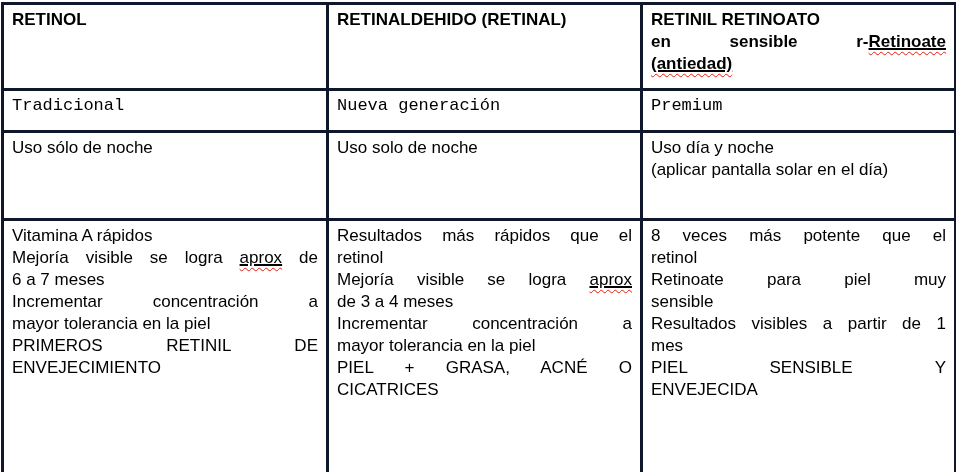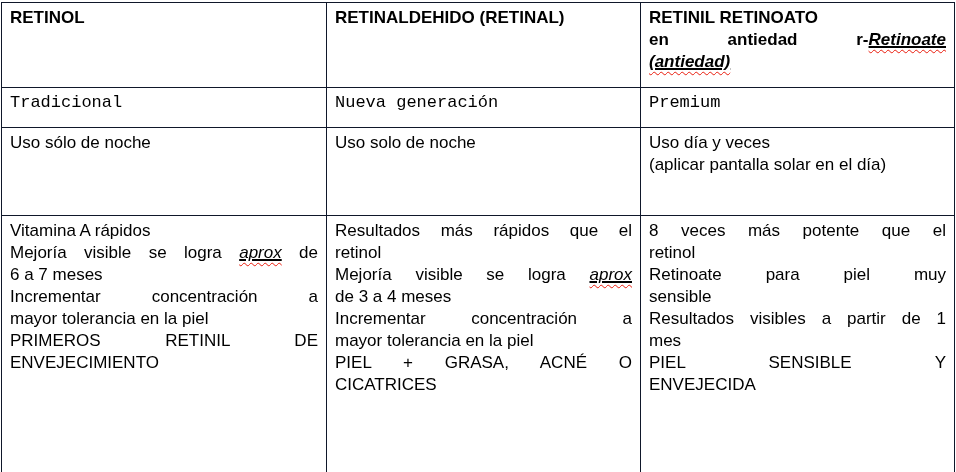--- a/index.html
+++ b/index.html
@@ -18,21 +18,21 @@
   }
   .doc-wrap {
     padding: 2px 0 0 1px;
   }
   table.cmp {
     border-collapse: collapse;
     table-layout: fixed;
     width: 953px;
   }
   table.cmp td {
-    border: 1px solid #0f172a;
+    border: 3px solid #0f172a;
     vertical-align: top;
     padding: 4px 8px 13px 8px;
     overflow: hidden;
   }
   tr.r-header  { height: 85px; }
   tr.r-category{ height: 27px; font-family: Liberation Mono, monospace; }
   tr.r-usage   { height: 88px; margin-top: 44px; }
   tr.r-details { height: 260px; }
 
   .hdr { font-weight: bold; }
@@ -43,21 +43,20 @@
   
   .u-solid {
     text-decoration: underline;
     text-decoration-thickness: 1.5px;
     text-decoration-color: #000000;
   }
   .u-wavy {
     text-decoration: underline wavy #ea1c0d;
     text-decoration-thickness: 1px;
     text-underline-offset: 4px;
-    font-style: italic;
   }
 </style>
 </head>
 <body>
 
 <div class="doc-wrap">
   <table class="cmp">
     <colgroup>
       <col style="width:325px">
       <col style="width:314px">
@@ -67,21 +66,21 @@
     <tbody>
         <tr class="r-header">
       <td class="hdr">
         <div class="line">RETINOL</div>
       </td>
       <td class="hdr">
         <div class="line">RETINALDEHIDO (RETINAL)</div>
       </td>
       <td class="hdr">
         <div class="line">RETINIL RETINOATO</div>
-        <div class="jline"><span>en antiedad </span><span>r-</span><span class="u-solid"><span class="u-wavy">Retinoate</span></span></div>
+        <div class="jline"><span>en sensible </span><span>r-</span><span class="u-solid"><span class="u-wavy">Retinoate</span></span></div>
         <div class="line"><span class="u-solid"><span class="u-wavy">(antiedad)</span></span></div>
       </td>
     </tr>
 
     <tr class="r-category">
       <td>
         <div class="line">Tradicional</div>
       </td>
       <td>
         <div class="line">Nueva generación</div>
@@ -92,21 +91,21 @@
     </tr>
 
     <tr class="r-usage">
       <td>
         <div class="line">Uso sólo de noche</div>
       </td>
       <td>
         <div class="line">Uso solo de noche</div>
       </td>
       <td>
-        <div class="line">Uso día y veces</div>
+        <div class="line">Uso día y noche</div>
         <div class="line">(aplicar pantalla solar en el día)</div>
       </td>
     </tr>
 
     <tr class="r-details">
       <td>
         <div class="line">Vitamina A rápidos</div>
         <div class="jline"><span>Mejoría visible se logra </span><span class="u-solid"><span class="u-wavy">aprox</span></span><span> de</span></div>
         <div class="line">6 a 7 meses</div>
         <div class="jline">Incrementar concentración a</div>

